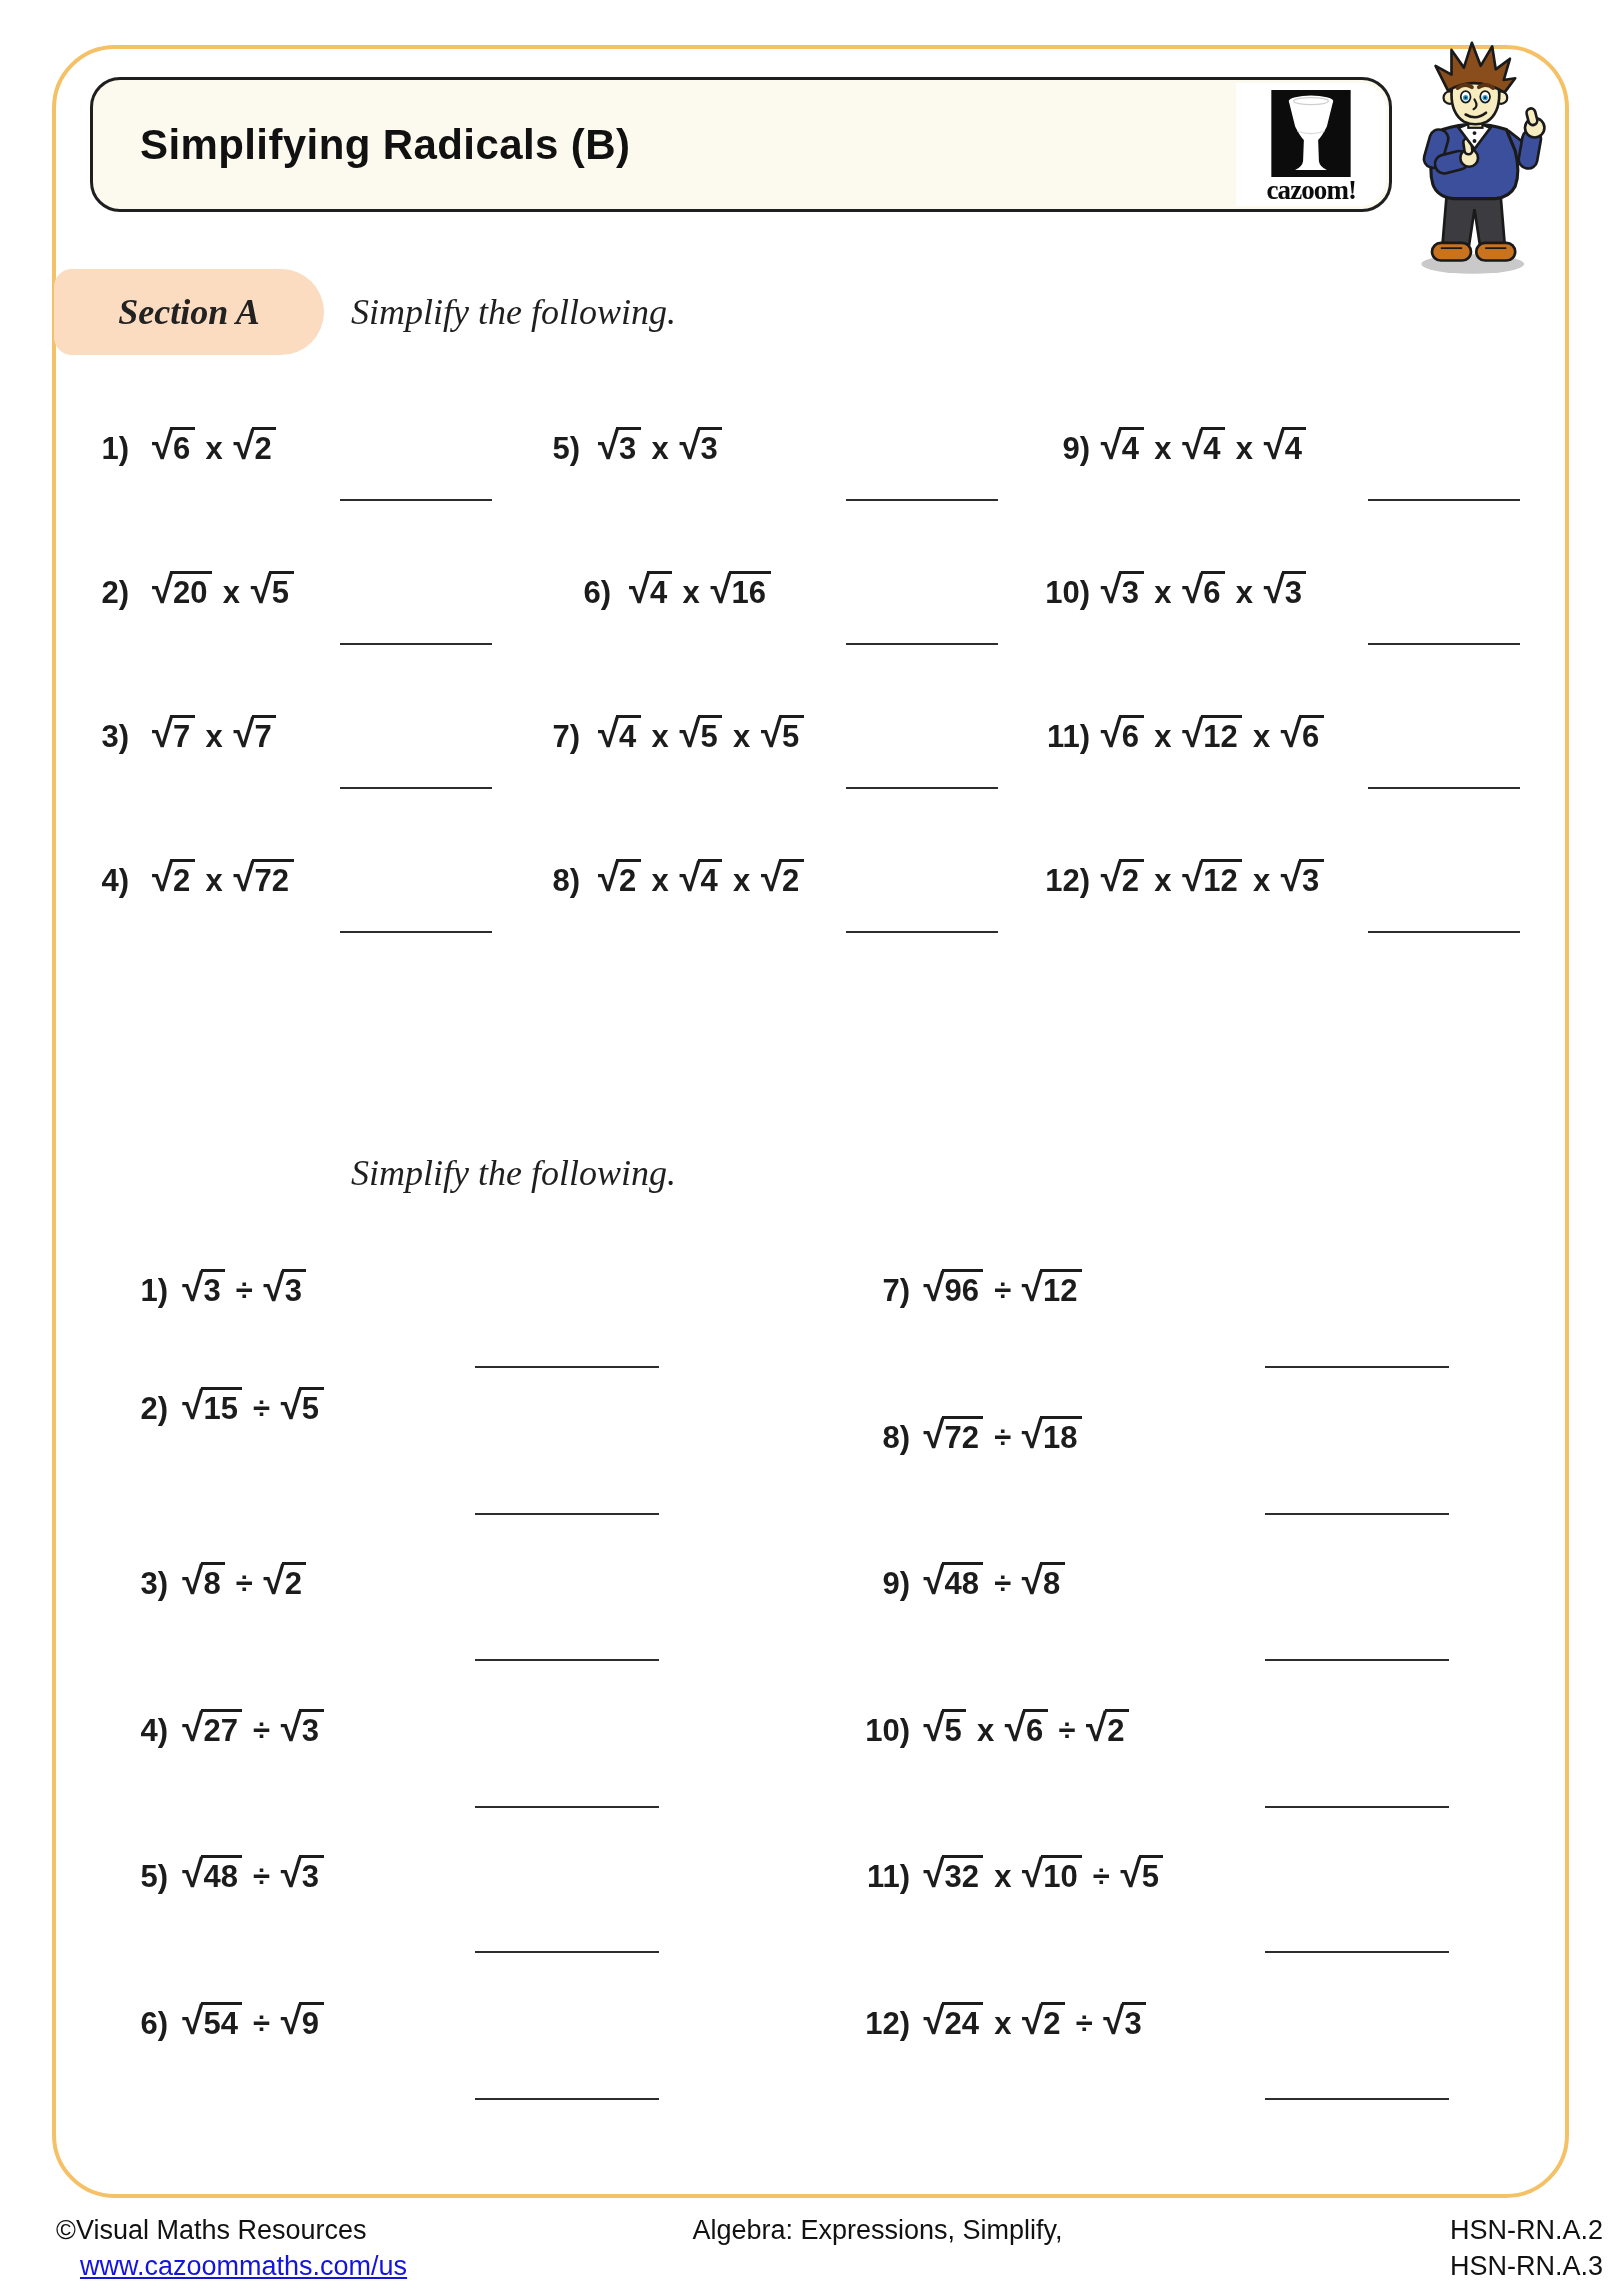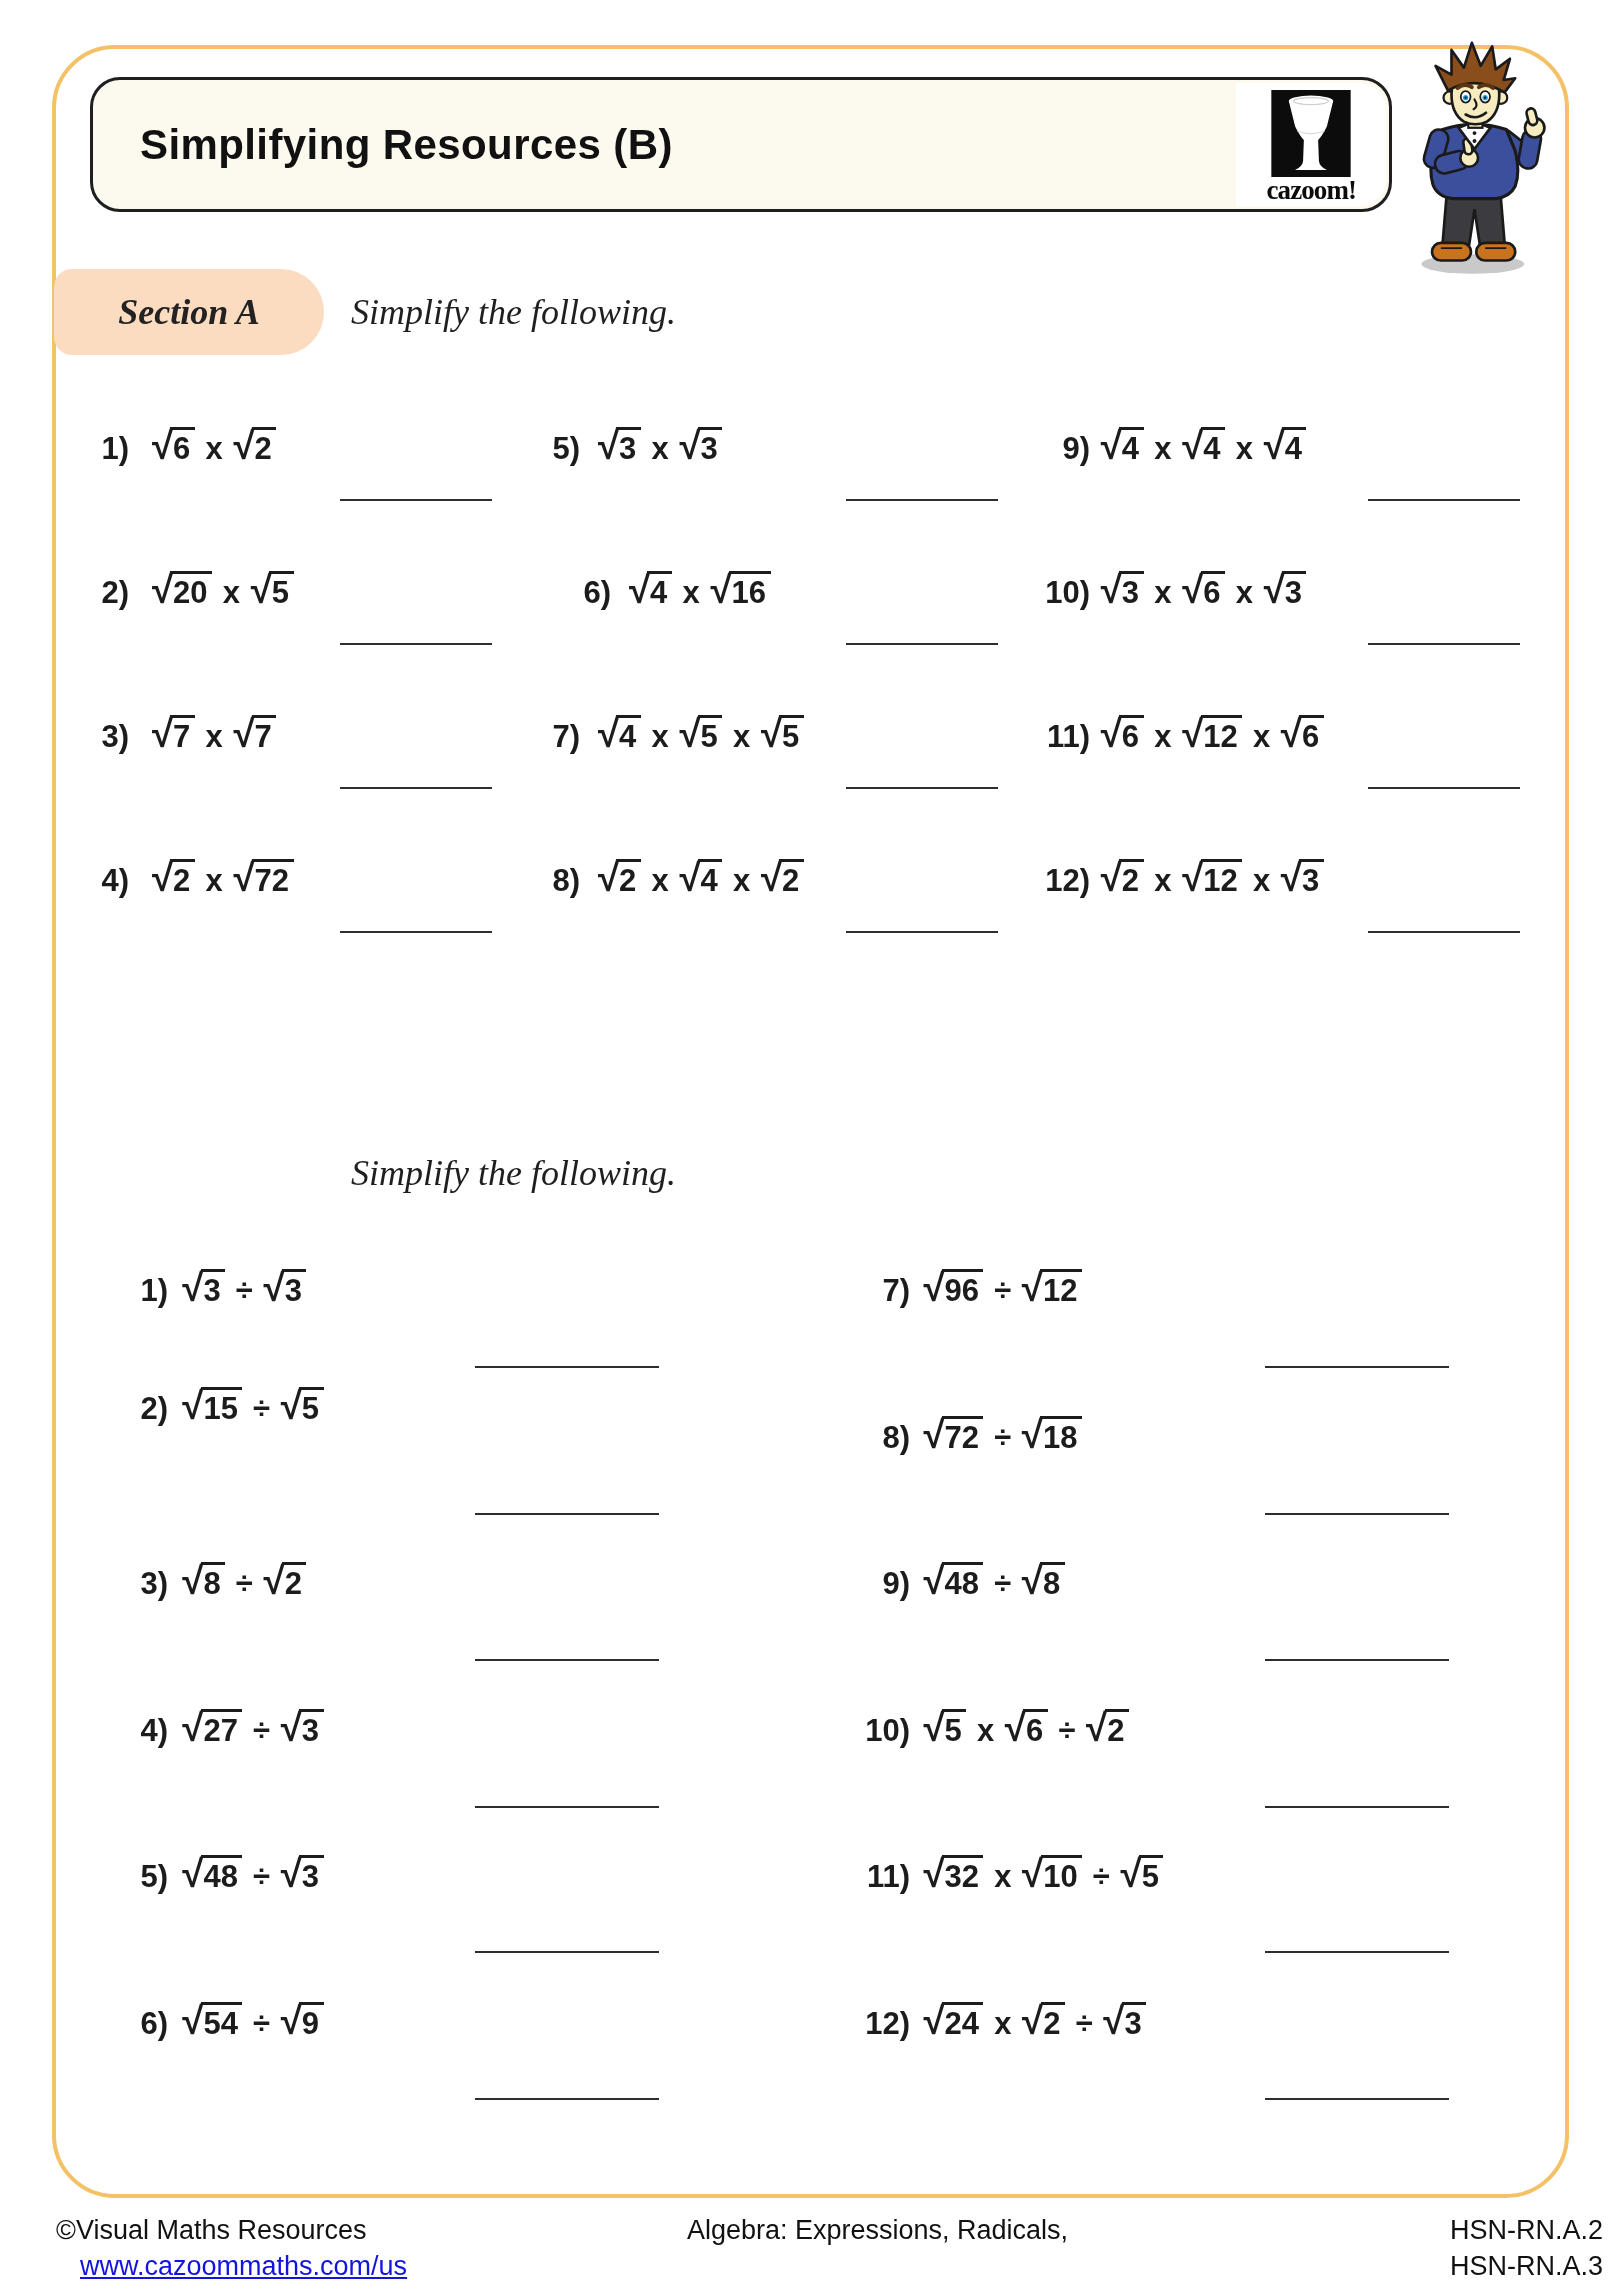--- a/index.html
+++ b/index.html
@@ -56,21 +56,21 @@
   .foot-right{position:absolute;left:1397px;width:206px;top:7.2px;text-align:right;line-height:36px;}
 </style>
 </head>
 <body>
 
 <div class="sheet">
 
   <div class="frame"></div>
 
   <div class="title-box">
-    <div class="title-text">Simplifying Resources (B)</div>
+    <div class="title-text">Simplifying Radicals (B)</div>
     <div class="logo-panel">
       <svg class="logo-drum" viewBox="0 0 100 110">
         <rect width="100" height="110" fill="#0c0c0c"></rect>
         <path d="M22 14 Q50 4 78 14 L70 46 Q64 58 59 63 L60 90 Q61 97 70 101 L30 101 Q39 97 40 90 L41 63 Q36 58 30 46 Z" fill="#ffffff"></path>
         <ellipse cx="50" cy="14" rx="28" ry="7" fill="#ffffff"></ellipse>
         <ellipse cx="50" cy="14" rx="22" ry="4.5" fill="none" stroke="#cfcfcf" stroke-width="1.5"></ellipse>
         <path d="M33 52 Q50 58 67 52" fill="none" stroke="#d8d8d8" stroke-width="1.5"></path>
       </svg>
       <div class="logo-text">cazoom!</div>
     </div>
@@ -172,21 +172,21 @@
       <div class="problem" style="left: 851px; top: 1999px;"><span class="pnum" style="width: 59px; margin-right: 13.4px;">12)</span><span class="sqrt"><span class="sign">√</span><span class="rad">24</span></span><span class="op">x</span><span class="sqrt"><span class="sign">√</span><span class="rad">2</span></span><span class="op">÷</span><span class="sqrt"><span class="sign">√</span><span class="rad">3</span></span></div>
       <div class="ans" style="left: 1265px; top: 2098px; width: 184px;"></div>
     </div>
 
   <div class="footer">
     <div class="foot-left">
       <div>©Visual Maths Resources</div>
       <div class="foot-link">www.cazoommaths.com/us</div>
     </div>
     <div class="foot-center">
-      <div>Algebra: Expressions, Radicals,</div>
+      <div>Algebra: Expressions, Simplify,</div>
     </div>
     <div class="foot-right">
       <div>HSN-RN.A.2</div>
       <div>HSN-RN.A.3</div>
     </div>
   </div>
 
 </div>
 
 

